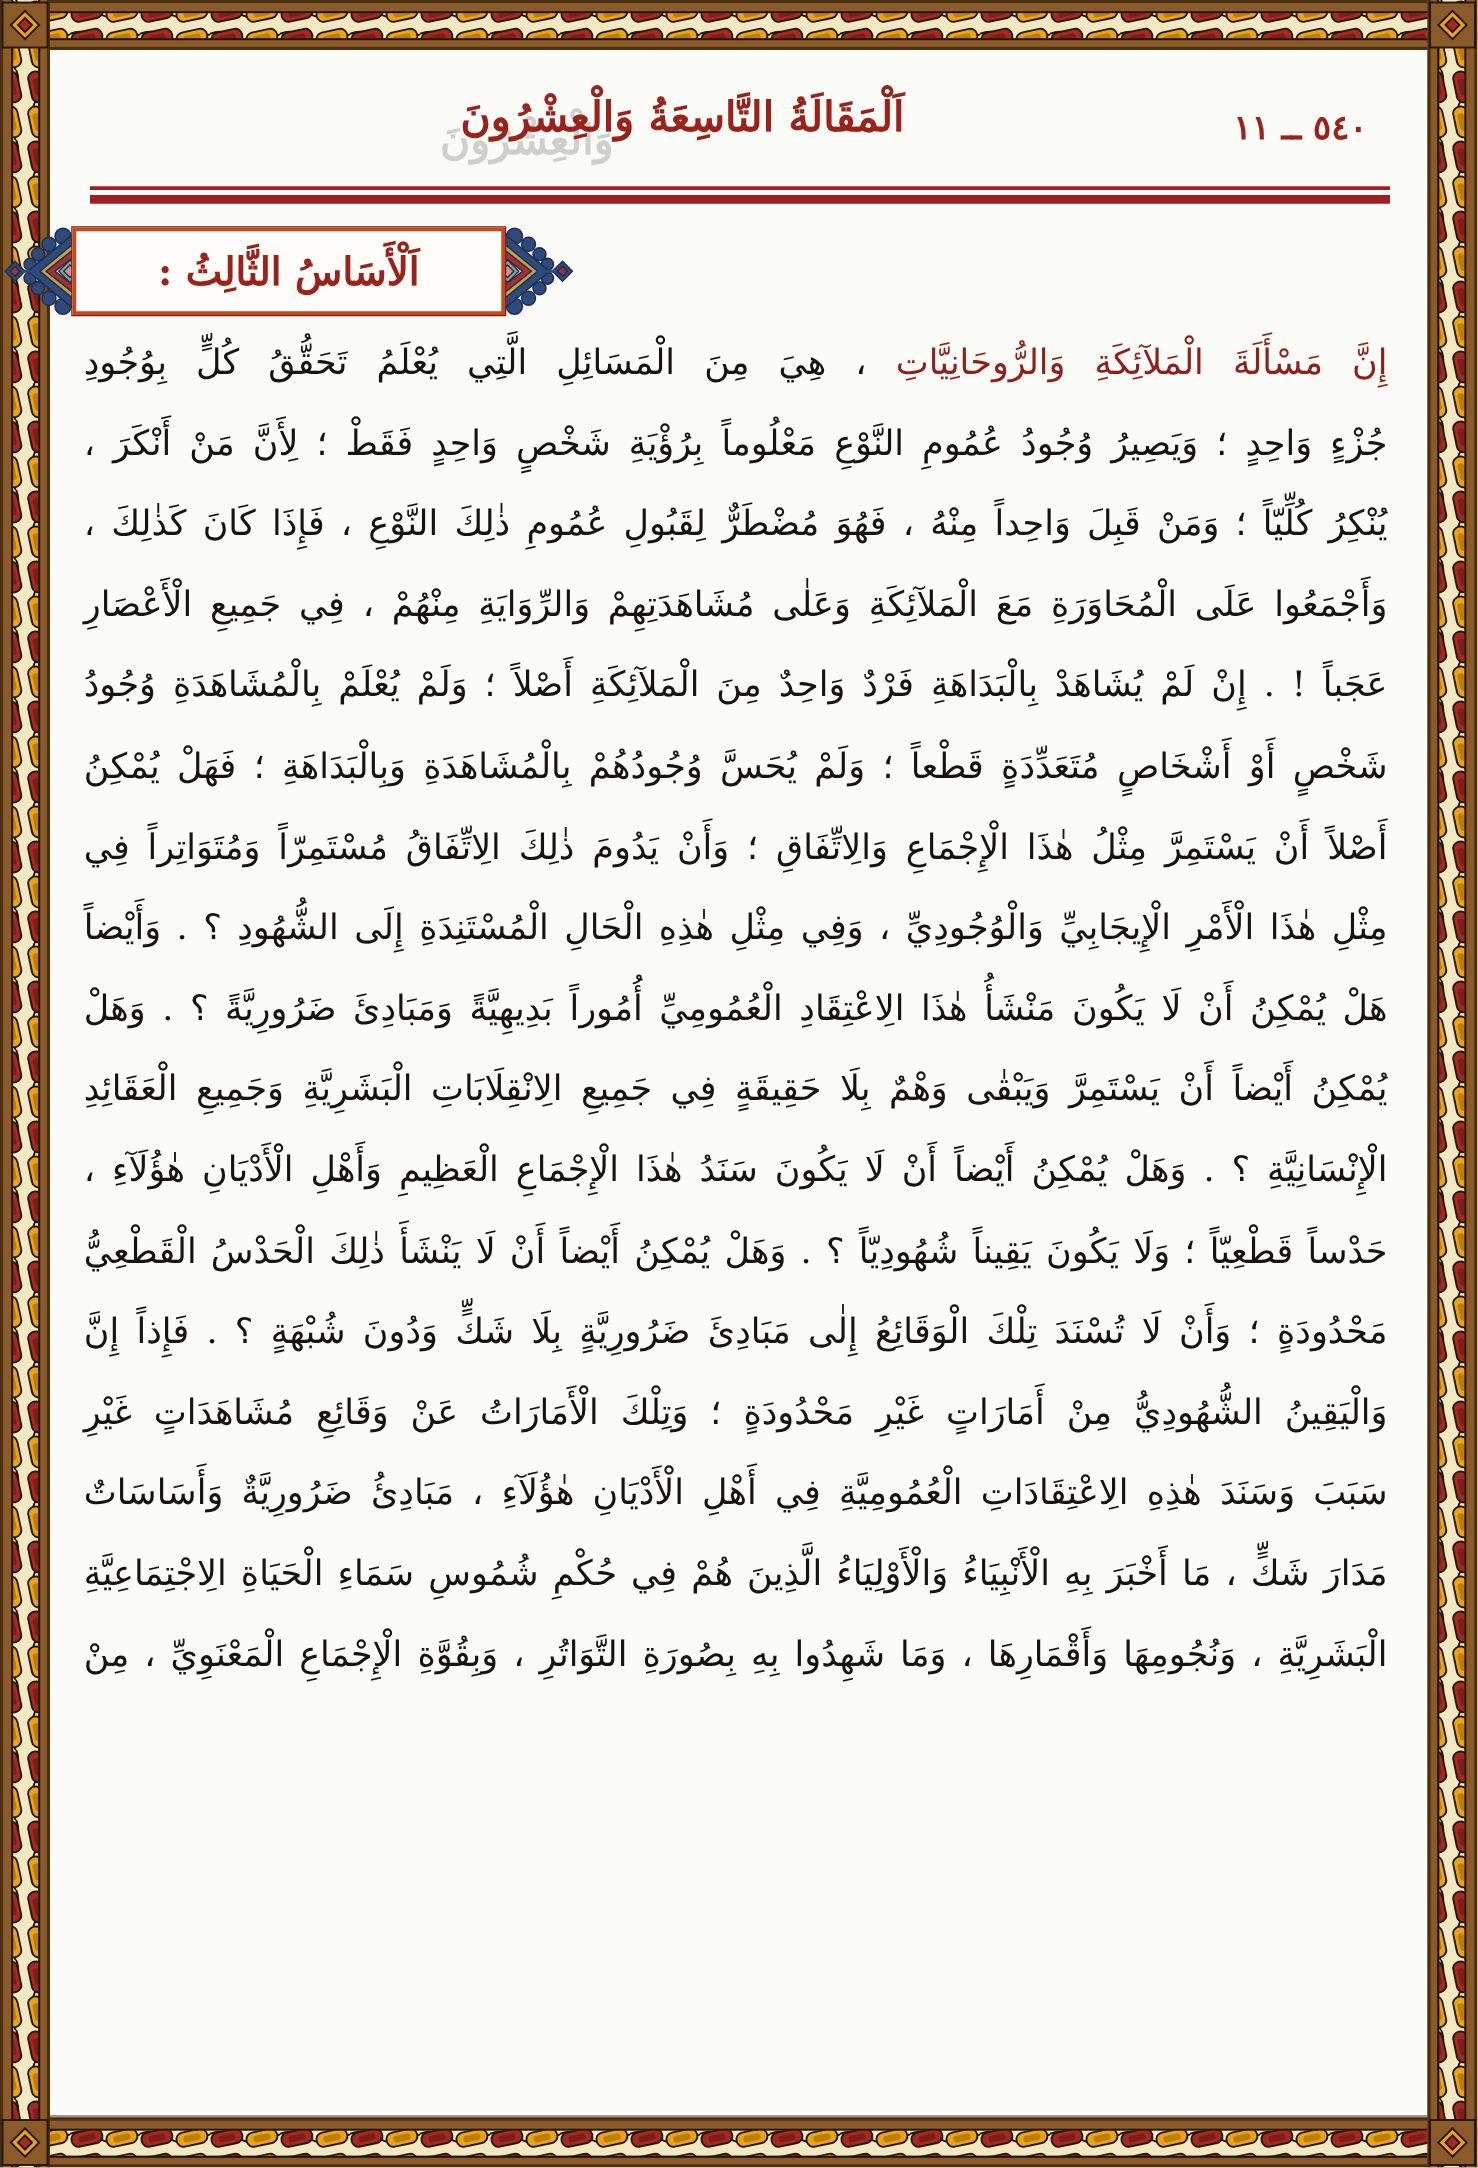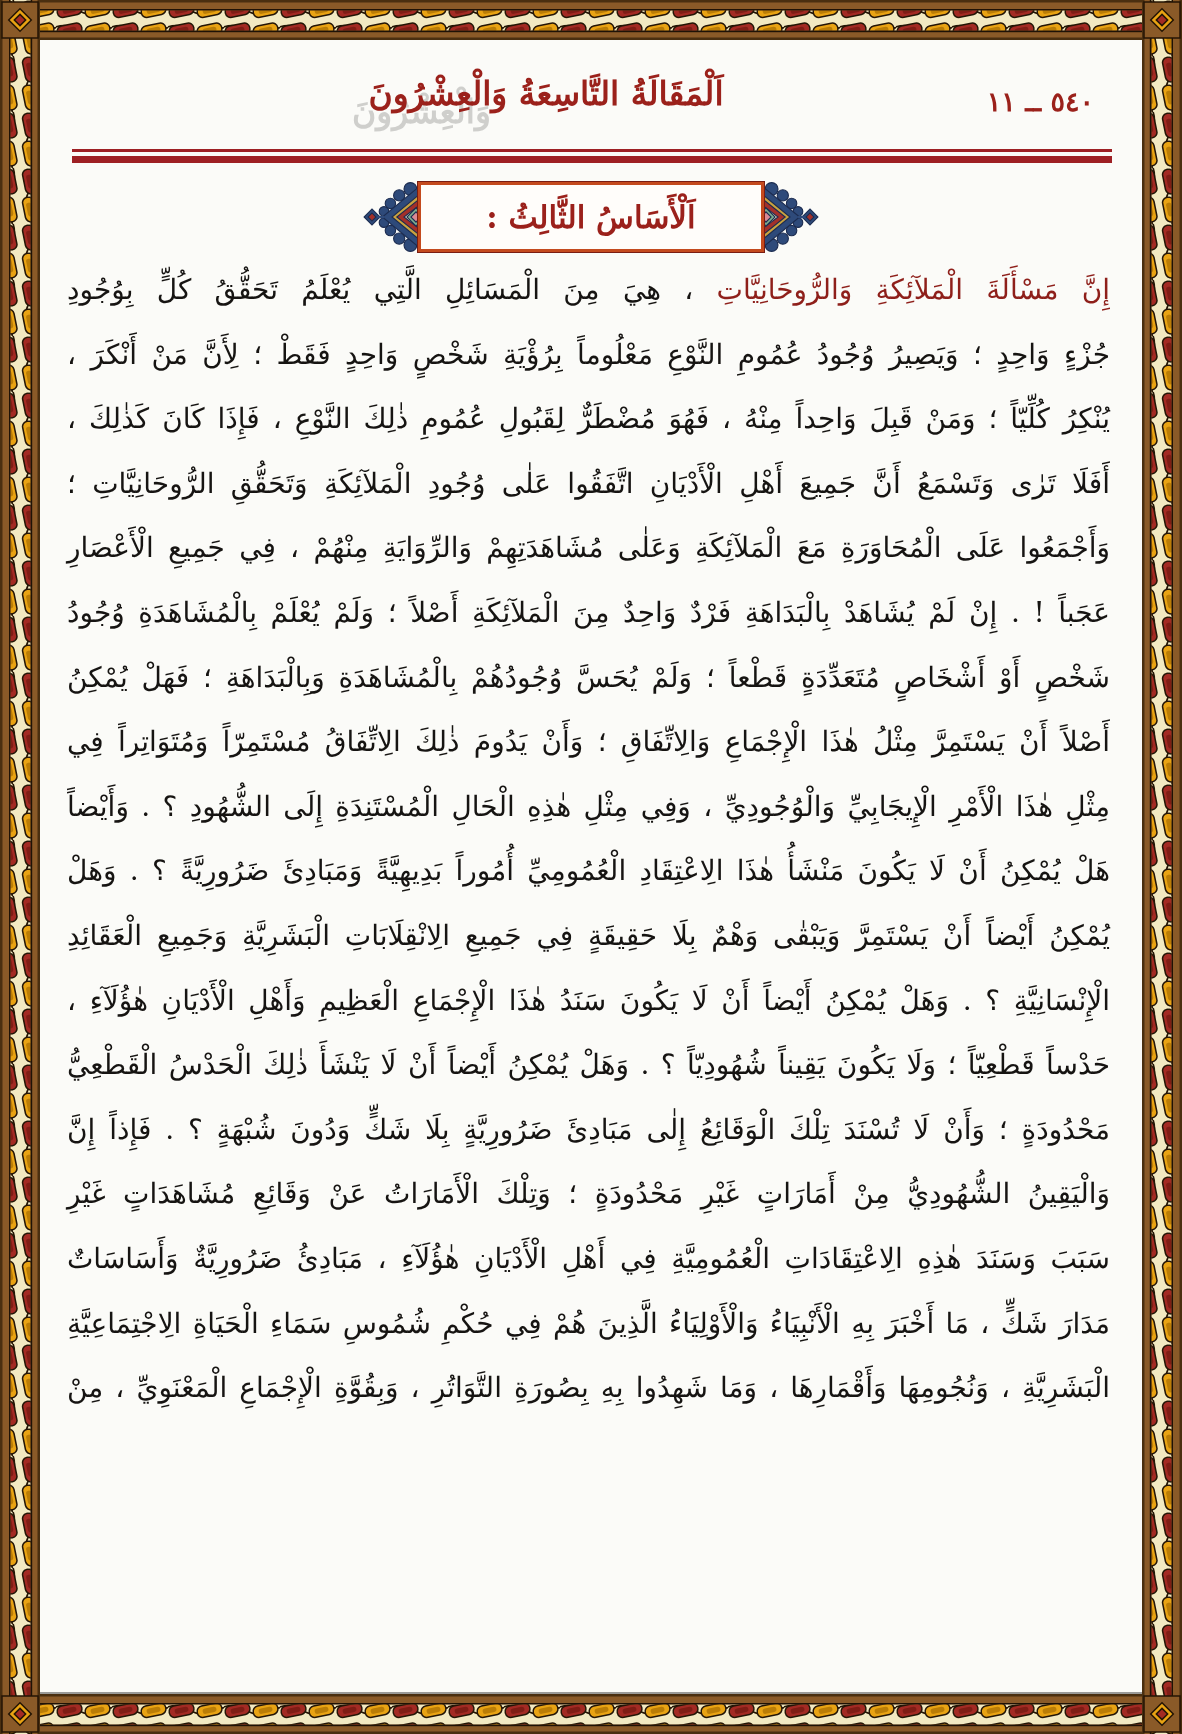--- a/index.html
+++ b/index.html
@@ -29,21 +29,21 @@
     position:absolute;top:92px;left:352px;
     direction:rtl;color:#9b9b99;opacity:.45;
     font-size:33px;font-weight:bold;
     z-index:1;
   }
   .rule-thin{position:absolute;top:149px;left:72px;right:70px;height:3px;background:#9e2024;}
   .rule-thick{position:absolute;top:156px;left:72px;right:70px;height:7px;background:#9e2024;}
   
   .medallion{
     position:absolute;top:174px;left:0;width:100%;
-    display:flex;justify-content:center;align-items:center;
+    display:flex;justify-content:flex-start;align-items:center;
     z-index:2;
   }
   .medallion .cartouche{
     position:relative;
     min-width:288px;height:64px;
     background:#fffdfa;
     border:3px solid #c44a1e;
     box-shadow:0 0 0 1px #7a1d12;
     display:flex;align-items:center;justify-content:center;
     padding:0 26px;
@@ -193,21 +193,20 @@
         <rect x="11.5" y="41.5" width="7" height="7" fill="#a3302a" transform="rotate(45 15 45)"></rect>
         <line x1="22" y1="45" x2="30" y2="45" stroke="#2e4a7a" stroke-width="3"></line>
       </g>
     </svg>
   </div>
 
   <div id="body-text">
       <div class="text-line"><span class="seg-red">إِنَّ مَسْأَلَةَ الْمَلآئِكَةِ وَالرُّوحَانِيَّاتِ</span><span class="seg-normal"> ، هِيَ مِنَ الْمَسَائِلِ الَّتِي يُعْلَمُ تَحَقُّقُ كُلٍّ بِوُجُودِ</span></div>
       <div class="text-line"><span class="seg-normal">جُزْءٍ وَاحِدٍ ؛ وَيَصِيرُ وُجُودُ عُمُومِ النَّوْعِ مَعْلُوماً بِرُؤْيَةِ شَخْصٍ وَاحِدٍ فَقَطْ ؛ لِأَنَّ مَنْ أَنْكَرَ ،</span></div>
       <div class="text-line"><span class="seg-normal">يُنْكِرُ كُلِّيّاً ؛ وَمَنْ قَبِلَ وَاحِداً مِنْهُ ، فَهُوَ مُضْطَرٌّ لِقَبُولِ عُمُومِ ذٰلِكَ النَّوْعِ ، فَإِذَا كَانَ كَذٰلِكَ ،</span></div>
-      <div class="text-line"><span class="seg-normal">أَفَلَا تَرٰى وَتَسْمَعُ أَنَّ جَمِيعَ أَهْلِ الْأَدْيَانِ اتَّفَقُوا عَلٰى وُجُودِ الْمَلآئِكَةِ وَتَحَقُّقِ الرُّوحَانِيَّاتِ ؛</span></div>
       <div class="text-line"><span class="seg-normal">وَأَجْمَعُوا عَلَى الْمُحَاوَرَةِ مَعَ الْمَلآئِكَةِ وَعَلٰى مُشَاهَدَتِهِمْ وَالرِّوَايَةِ مِنْهُمْ ، فِي جَمِيعِ الْأَعْصَارِ</span></div>
       <div class="text-line"><span class="seg-normal">عَجَباً ! . إِنْ لَمْ يُشَاهَدْ بِالْبَدَاهَةِ فَرْدٌ وَاحِدٌ مِنَ الْمَلآئِكَةِ أَصْلاً ؛ وَلَمْ يُعْلَمْ بِالْمُشَاهَدَةِ وُجُودُ</span></div>
       <div class="text-line"><span class="seg-normal">شَخْصٍ أَوْ أَشْخَاصٍ مُتَعَدِّدَةٍ قَطْعاً ؛ وَلَمْ يُحَسَّ وُجُودُهُمْ بِالْمُشَاهَدَةِ وَبِالْبَدَاهَةِ ؛ فَهَلْ يُمْكِنُ</span></div>
       <div class="text-line"><span class="seg-normal">أَصْلاً أَنْ يَسْتَمِرَّ مِثْلُ هٰذَا الْإِجْمَاعِ وَالِاتِّفَاقِ ؛ وَأَنْ يَدُومَ ذٰلِكَ الِاتِّفَاقُ مُسْتَمِرّاً وَمُتَوَاتِراً فِي</span></div>
       <div class="text-line"><span class="seg-normal">مِثْلِ هٰذَا الْأَمْرِ الْإِيجَابِيِّ وَالْوُجُودِيِّ ، وَفِي مِثْلِ هٰذِهِ الْحَالِ الْمُسْتَنِدَةِ إِلَى الشُّهُودِ ؟ . وَأَيْضاً</span></div>
       <div class="text-line"><span class="seg-normal">هَلْ يُمْكِنُ أَنْ لَا يَكُونَ مَنْشَأُ هٰذَا الِاعْتِقَادِ الْعُمُومِيِّ أُمُوراً بَدِيهِيَّةً وَمَبَادِئَ ضَرُورِيَّةً ؟ . وَهَلْ</span></div>
       <div class="text-line"><span class="seg-normal">يُمْكِنُ أَيْضاً أَنْ يَسْتَمِرَّ وَيَبْقٰى وَهْمٌ بِلَا حَقِيقَةٍ فِي جَمِيعِ الِانْقِلَابَاتِ الْبَشَرِيَّةِ وَجَمِيعِ الْعَقَائِدِ</span></div>
       <div class="text-line"><span class="seg-normal">الْإِنْسَانِيَّةِ ؟ . وَهَلْ يُمْكِنُ أَيْضاً أَنْ لَا يَكُونَ سَنَدُ هٰذَا الْإِجْمَاعِ الْعَظِيمِ وَأَهْلِ الْأَدْيَانِ هٰؤُلَآءِ ،</span></div>
       <div class="text-line"><span class="seg-normal">حَدْساً قَطْعِيّاً ؛ وَلَا يَكُونَ يَقِيناً شُهُودِيّاً ؟ . وَهَلْ يُمْكِنُ أَيْضاً أَنْ لَا يَنْشَأَ ذٰلِكَ الْحَدْسُ الْقَطْعِيُّ</span></div>
       <div class="text-line"><span class="seg-normal">مَحْدُودَةٍ ؛ وَأَنْ لَا تُسْنَدَ تِلْكَ الْوَقَائِعُ إِلٰى مَبَادِئَ ضَرُورِيَّةٍ بِلَا شَكٍّ وَدُونَ شُبْهَةٍ ؟ . فَإِذاً إِنَّ</span></div>

